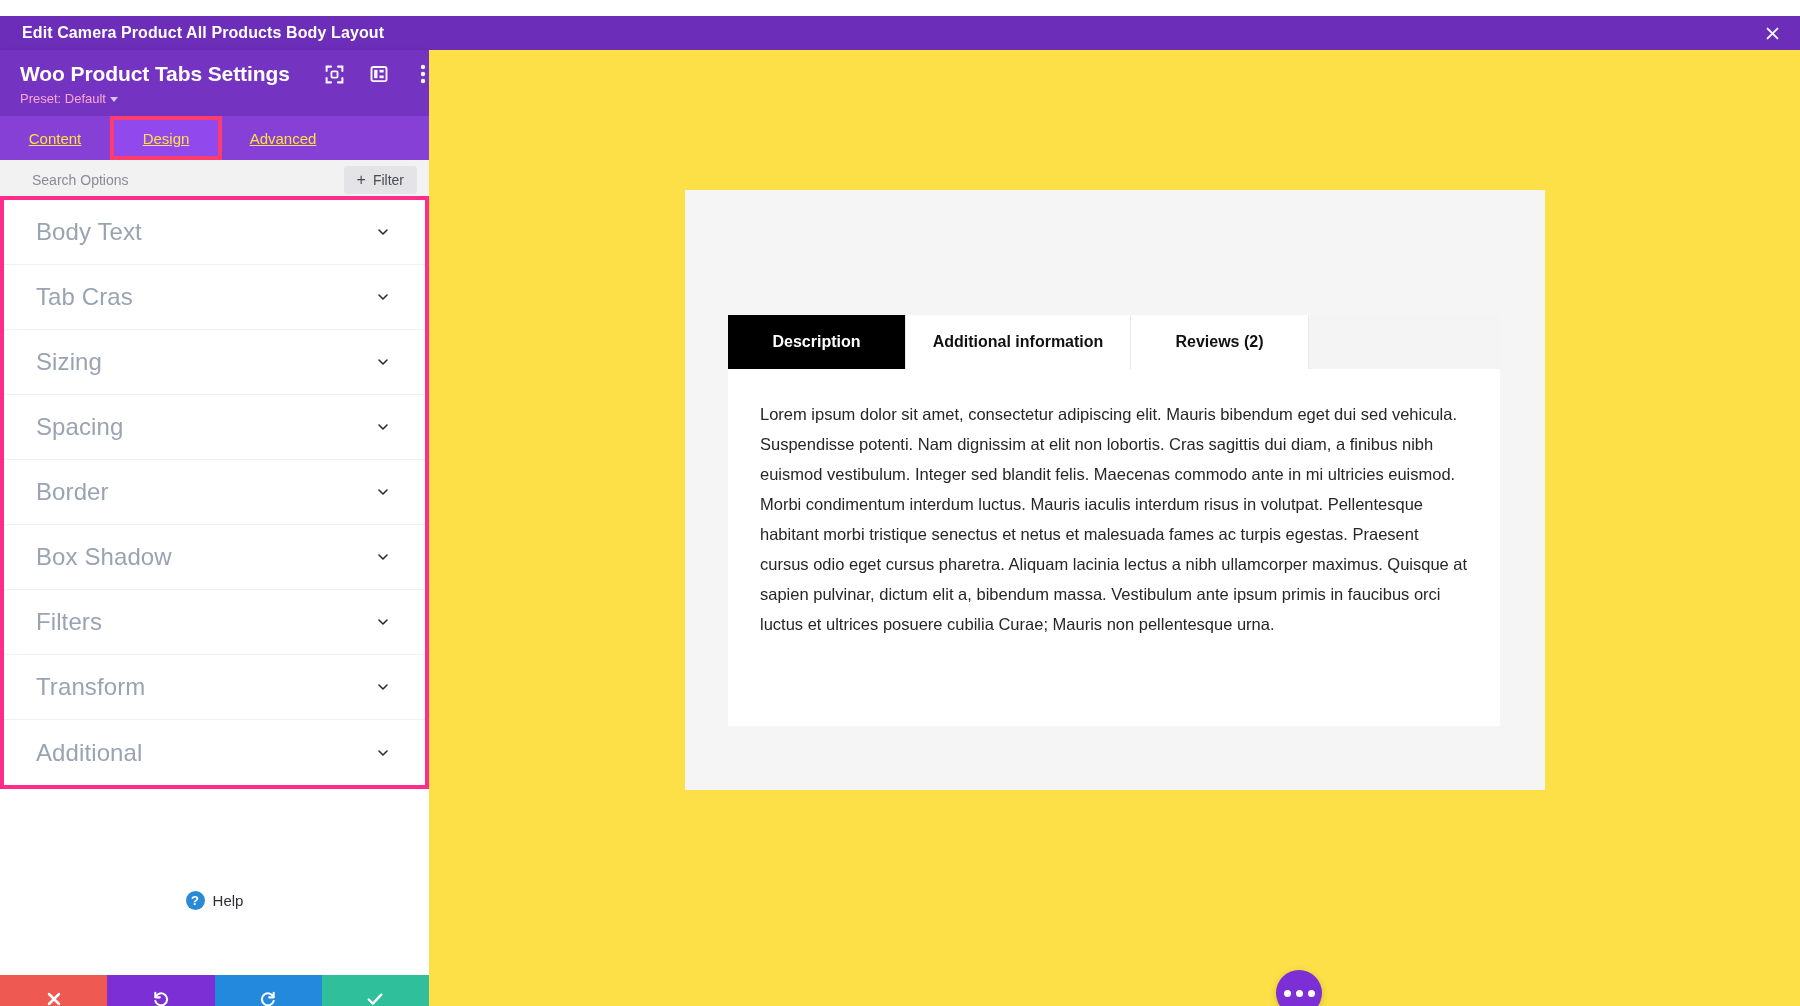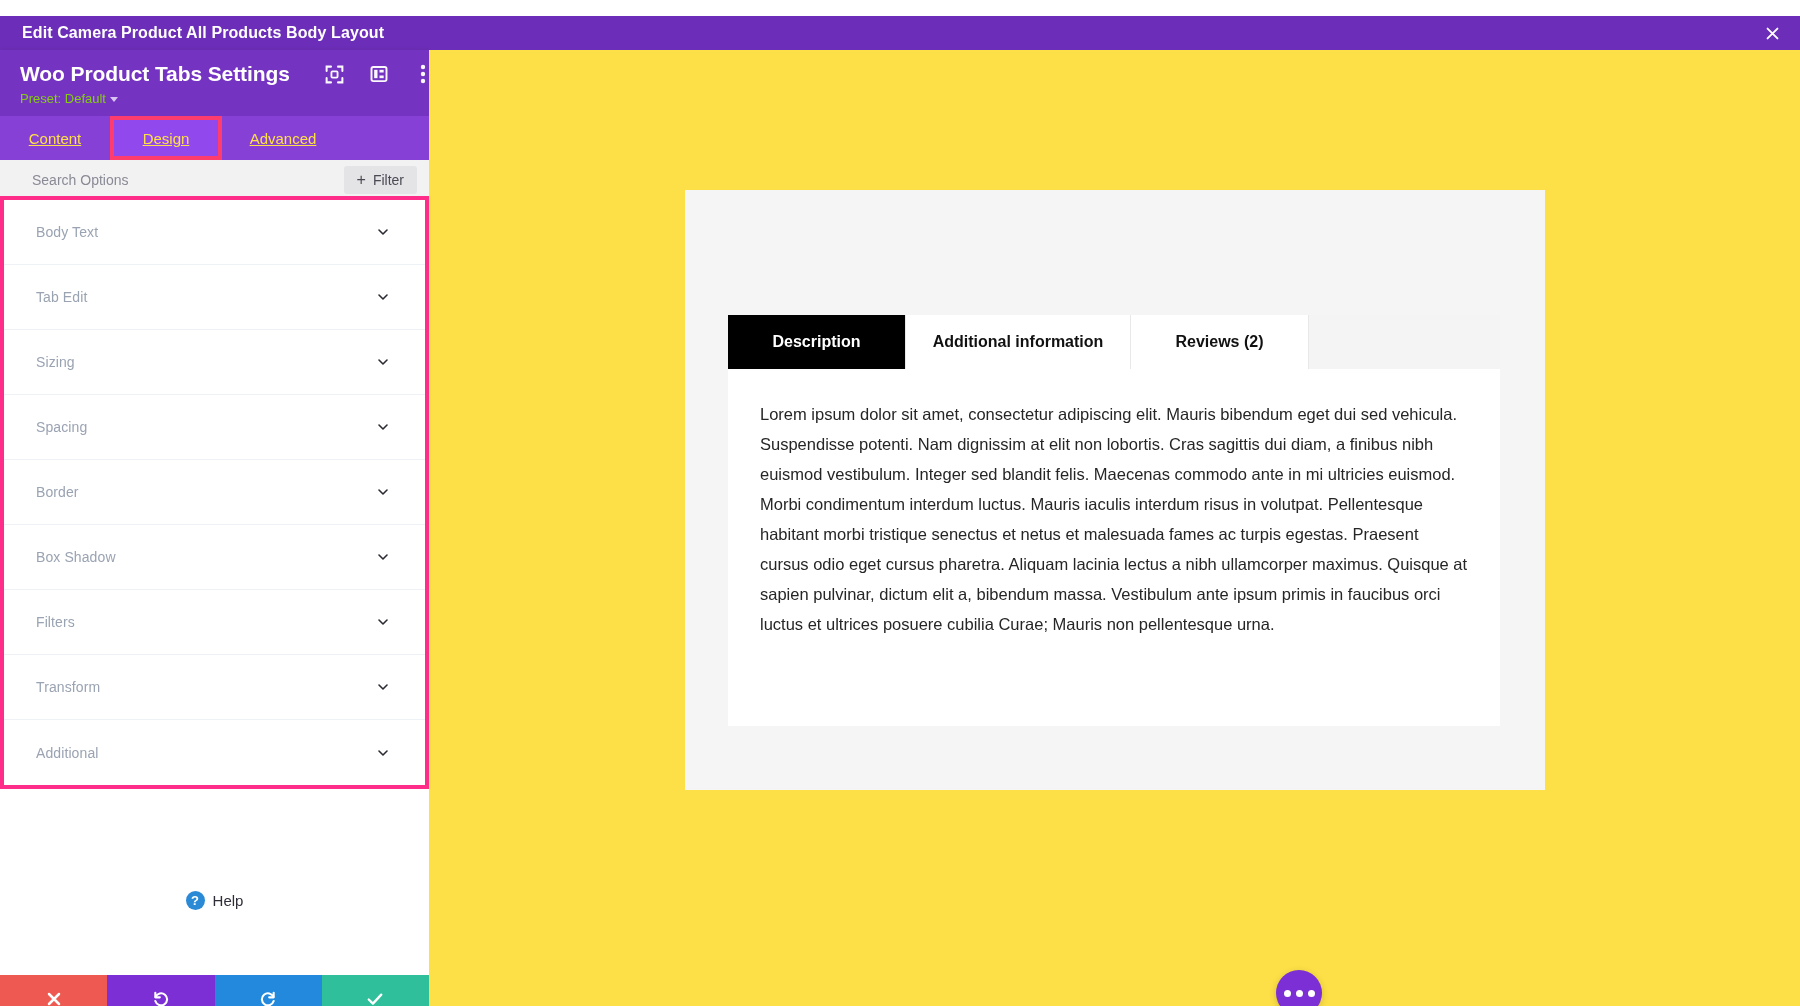--- a/index.html
+++ b/index.html
@@ -43,21 +43,21 @@
   }
   .panel-title {
     font-size: 21px; font-weight: bold; color: #fff; letter-spacing: -.1px;
     white-space: nowrap;
   }
   .panel-header-icons { display: flex; align-items: center; margin-left: 34px; gap: 22px; }
   .hicon { cursor: pointer; display: flex; align-items: center; justify-content: center;
            width: 22px; height: 22px; opacity: .97; }
   .hicon svg { display: block; }
   .panel-preset {
-    padding: 5px 0 0 20px; font-size: 13px; color: #84cc16; cursor: pointer;
+    padding: 5px 0 0 20px; font-size: 13px; color: #f9a8d4; cursor: pointer;
     display: flex; align-items: center; gap: 4px;
   }
   .caret-sm {
     width: 0; height: 0; border-left: 4px solid transparent; border-right: 4px solid transparent;
     border-top: 5px solid #D9C4F2; display: inline-block; margin-top: 2px;
   }
 
   
   .tabbar {
     background: #8640D6; display: flex; align-items: stretch; height: 44px;
@@ -99,21 +99,21 @@
   }
   .accordion-wrap::before {
     content:""; position:absolute; left:-4px; right:-4px; top:-4px; height:4px; background:#FF2D8A;
   }
   .acc-row {
     height: 65px; display: flex; align-items: center; justify-content: space-between;
     padding: 0 34px 0 32px; cursor: pointer; border-bottom: 1px solid #EEF1F6;
     background: #fff;
   }
   .acc-row:last-child { border-bottom: none; }
-  .acc-label { font-size: 14px; color: #9AA3B2; font-weight: 400; letter-spacing: .1px; }
+  .acc-label { font-size: 24px; color: #9AA3B2; font-weight: 400; letter-spacing: .1px; }
   .chev { width: 16px; height: 16px; }
 
   .help-area {
     flex: 1 1 auto; background: #ffffff; display: flex; justify-content: center;
     padding-top: 36px;
   }
   .help-link {
     display: flex; align-items: center; gap: 8px; cursor: pointer;
     font-size: 15px; color: #2E2E38;
   }
@@ -241,21 +241,21 @@
     <div class="accordion-wrap">
 
       <div class="acc-row">
         <span class="acc-label">Body Text</span>
         <svg class="chev" viewBox="0 0 24 24" fill="none">
             <path d="M6 9l6 6 6-6" stroke="#2b2b33" stroke-width="2.4" stroke-linecap="round" stroke-linejoin="round"></path>
           </svg>
       </div>
 
       <div class="acc-row">
-        <span class="acc-label">Tab Edit</span>
+        <span class="acc-label">Tab Cras</span>
         <svg class="chev" viewBox="0 0 24 24" fill="none">
             <path d="M6 9l6 6 6-6" stroke="#2b2b33" stroke-width="2.4" stroke-linecap="round" stroke-linejoin="round"></path>
           </svg>
       </div>
 
       <div class="acc-row">
         <span class="acc-label">Sizing</span>
         <svg class="chev" viewBox="0 0 24 24" fill="none">
             <path d="M6 9l6 6 6-6" stroke="#2b2b33" stroke-width="2.4" stroke-linecap="round" stroke-linejoin="round"></path>
           </svg>

